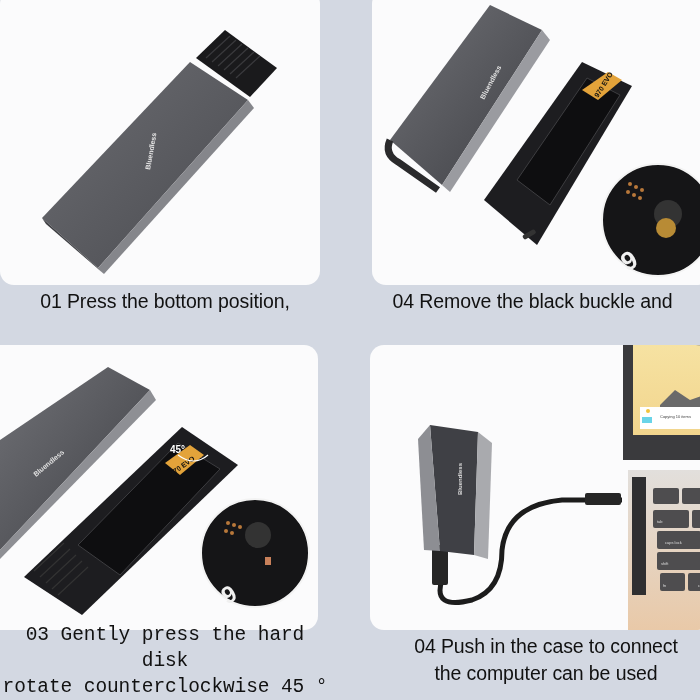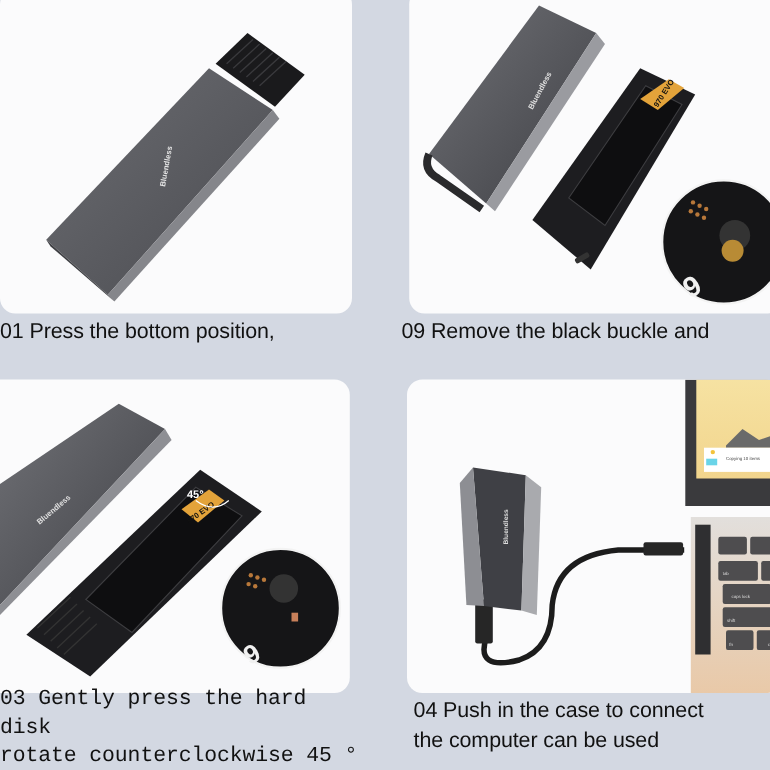--- a/index.html
+++ b/index.html
@@ -3,21 +3,21 @@
 <meta charset="utf-8">
 <style>
   * { box-sizing: border-box; margin: 0; padding: 0; }
   html, body { width: 700px; height: 700px; overflow: hidden; }
   body { background: #d3d8e2; font-family: "Liberation Sans", sans-serif; position: relative; }
   .panel { position: absolute; background: #fbfbfc; border-radius: 14px; overflow: hidden; }
   .p1 { left: 0; top: -10px; width: 320px; height: 295px; }
   .p2 { left: 372px; top: -10px; width: 340px; height: 295px; }
   .p3 { left: 0; top: 345px; width: 318px; height: 285px; border-radius: 0 14px 14px 0; }
   .p4 { left: 370px; top: 345px; width: 340px; height: 285px; }
-  .caption { position: absolute; text-align: left; font-size: 19.5px; line-height: 27px; color: #111; letter-spacing: -0.1px; }
+  .caption { position: absolute; text-align: center; font-size: 19.5px; line-height: 27px; color: #111; letter-spacing: -0.1px; }
   .c1 { left: 0; top: 288px; width: 330px; }
   .c2 { left: 365px; top: 288px; width: 335px; }
   .c3 { left: 0; top: 622px; width: 330px; line-height: 26px; font-family: Liberation Mono, monospace; }
   .c4 { left: 376px; top: 633px; width: 340px; }
   svg { position: absolute; left: 0; top: 0; }
 </style>
 </head>
 <body>
 
 <div class="panel p1">
@@ -84,21 +84,21 @@
           <circle cx="270" cy="190" r="2"></circle>
         <circle cx="256" cy="192" r="2"></circle>
           <circle cx="262" cy="195" r="2"></circle>
           <circle cx="268" cy="198" r="2"></circle>
       </g>
       <text x="250" y="268" font-size="26" font-weight="bold" fill="#f0f0f0" transform="rotate(-30 260 260)">9</text>
     </g>
   </svg>
 </div>
 <div class="caption c2">
-  <div>09 Remove the black buckle and</div>
+  <div>04 Remove the black buckle and</div>
 </div>
 
 <div class="panel p3">
   <svg width="318" height="285" viewBox="0 0 318 285">
     <defs>
       <linearGradient id="g3" x1="0" y1="0" x2="1" y2="1">
         <stop offset="0" stop-color="#707176"></stop>
           <stop offset="1" stop-color="#3f4045"></stop>
       </linearGradient>
     </defs>

